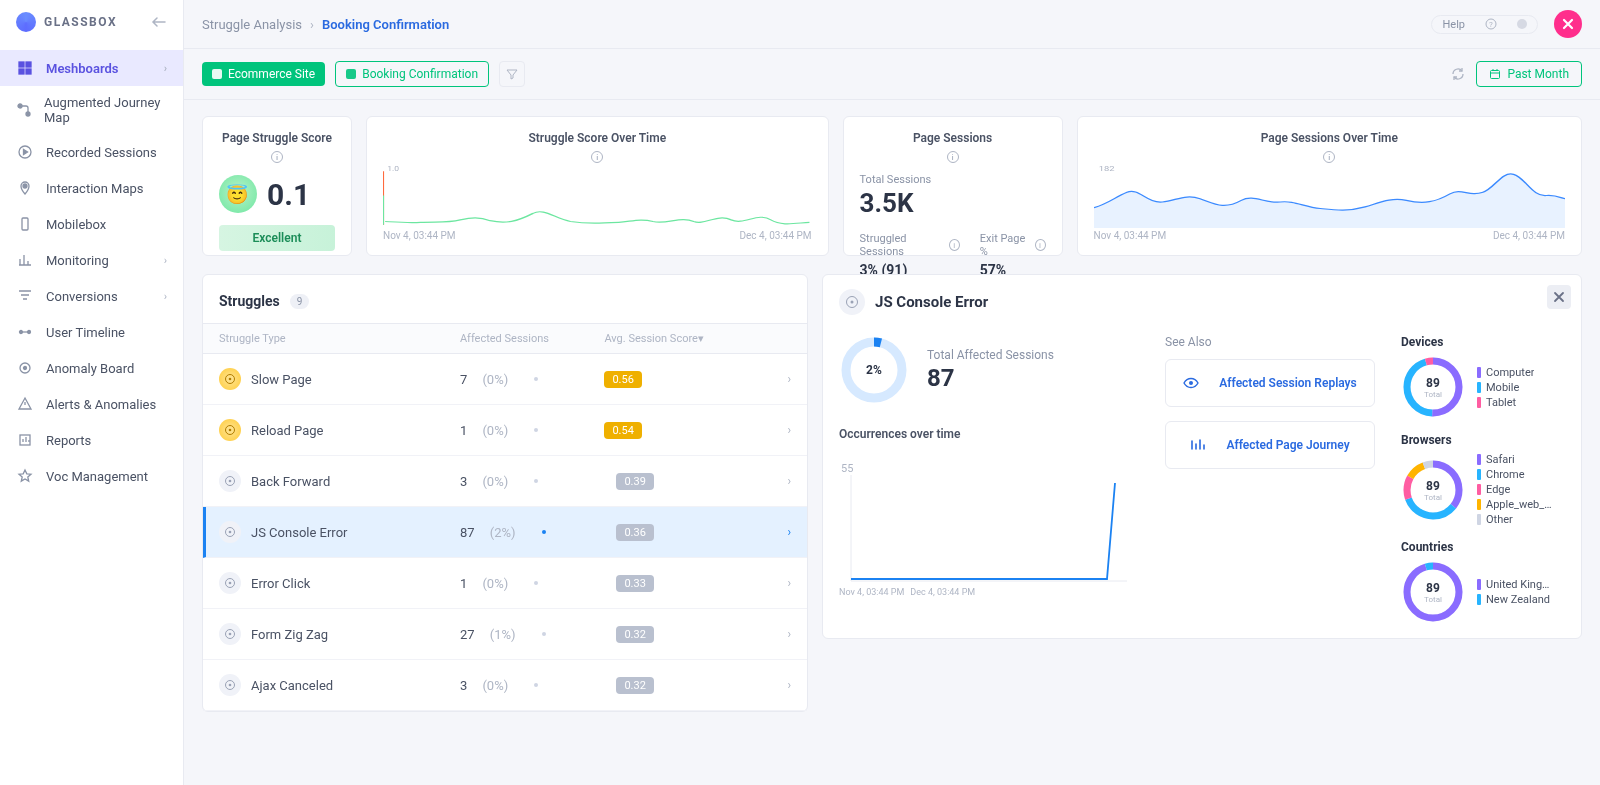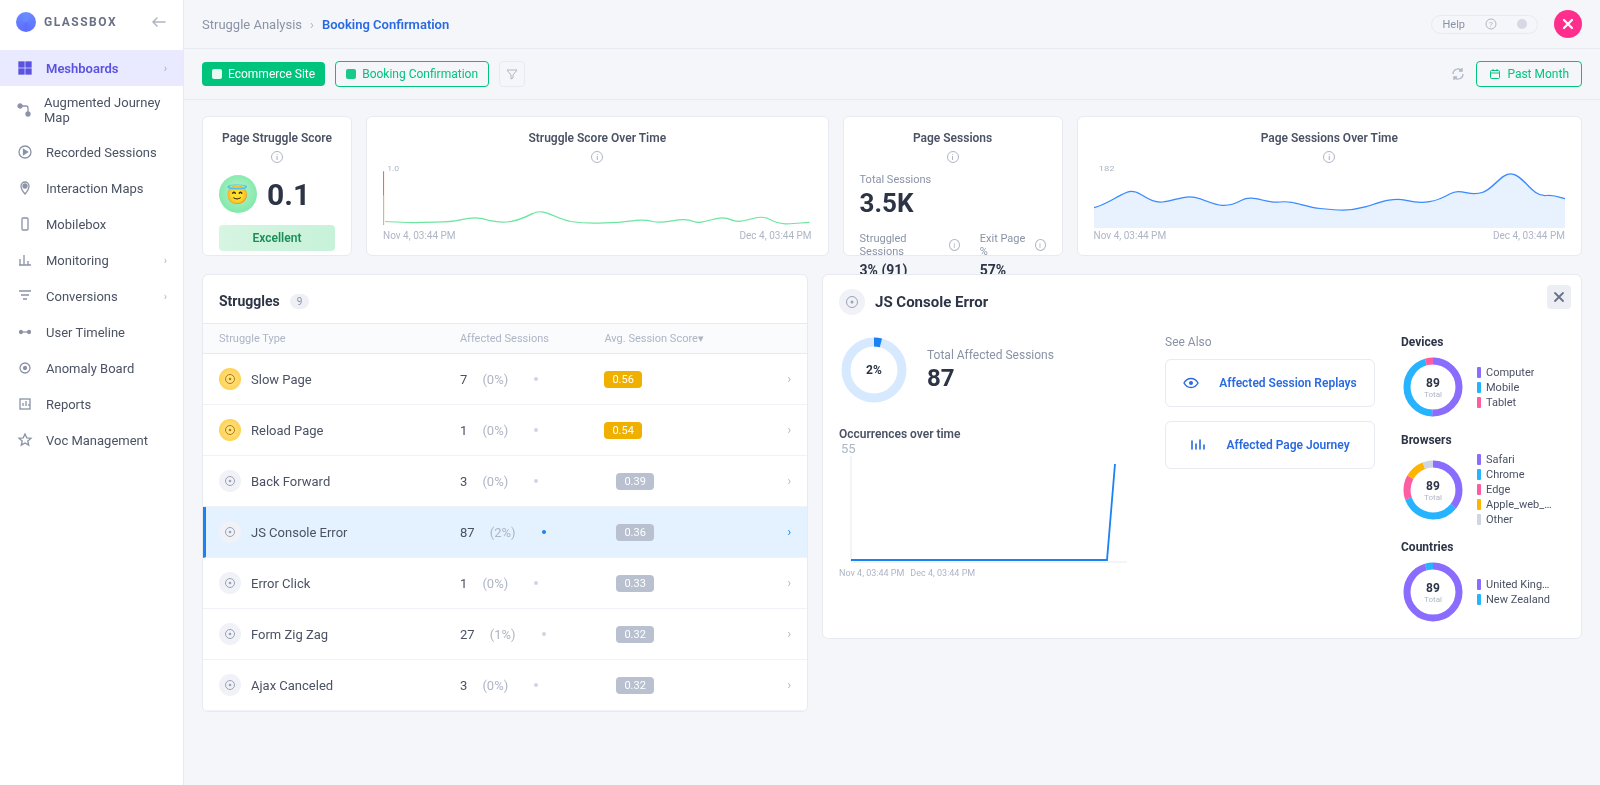--- a/index.html
+++ b/index.html
@@ -106,21 +106,21 @@
   .detail-close{position:absolute;top:10px;right:10px;width:24px;height:24px;border-radius:4px;background:#eceef4;display:flex;align-items:center;justify-content:center;color:#6a7187;font-size:13px;cursor:pointer;}
   .detail-header{display:flex;align-items:center;gap:10px;}
   .detail-ico{width:26px;height:26px;border-radius:50%;background:#f0f2f8;display:flex;align-items:center;justify-content:center;color:#9aa2b5;}
   .detail-title{font-size:15px;font-weight:700;color:#2c3446;}
   .detail-body{display:flex;gap:26px;margin-top:20px;}
   .detail-left{width:300px;}
   .affected-row{display:flex;align-items:center;gap:18px;}
   .affected-lbl{font-size:12px;color:var(--text-light);}
   .affected-val{font-size:24px;font-weight:700;color:#2c3446;margin-top:2px;}
   .mini-chart-title{font-size:12px;font-weight:600;margin-top:22px;}
-  .mini-tick{font-size:13px;color:var(--text-lighter);margin-top:0;margin-left:2px;}
+  .mini-tick{font-size:11px;color:var(--text-lighter);margin-top:21px;margin-left:2px;}
   .mini-labels{display:flex;gap:6px;font-size:9px;color:var(--text-lighter);margin-top:2px;}
   .see-also{width:210px;}
   .see-title{font-size:12px;color:var(--text-light);margin-bottom:10px;}
   .see-btn{border:1px solid var(--border);border-radius:6px;padding:16px 14px;display:flex;align-items:center;gap:20px;color:var(--blue);font-weight:600;font-size:12px;margin-bottom:14px;cursor:pointer;justify-content:center;}
   .donuts{flex:1;display:flex;flex-direction:column;gap:14px;}
   .donut-block .d-title{font-size:12px;font-weight:700;color:#2c3446;margin-bottom:6px;}
   .donut-row{display:flex;align-items:center;gap:12px;}
   .donut-center{font-size:12px;font-weight:700;fill:#2c3446;}
   .donut-sub{font-size:8px;fill:#aeb5c4;}
   .legend{display:flex;flex-direction:column;gap:2px;font-size:11px;color:var(--text);max-width:90px;}
@@ -225,20 +225,29 @@
             <svg width="16" height="16" viewBox="0 0 16 16" stroke="currentColor" stroke-width="1.3" fill="currentColor">
               <circle cx="8" cy="8" r="5" fill="none"></circle>
               <circle cx="8" cy="8" r="1.5"></circle>
             </svg>
           </span>
     <span>Anomaly Board</span>
     </div>
         <div class="nav-item">
           <span class="ico">
             <svg width="16" height="16" viewBox="0 0 16 16" stroke="currentColor" stroke-width="1.3" fill="currentColor">
+              <path d="M8 2l6 11H2z" fill="none"></path>
+              <path d="M8 6v3m0 2v0"></path>
+            </svg>
+          </span>
+    <span>Alerts &amp; Anomalies</span>
+    </div>
+        <div class="nav-item">
+          <span class="ico">
+            <svg width="16" height="16" viewBox="0 0 16 16" stroke="currentColor" stroke-width="1.3" fill="currentColor">
               <rect x="3" y="3" width="10" height="10" fill="none"></rect>
               <path d="M6 10V7m3 3V5m3 5V8" fill="none"></path>
             </svg>
           </span>
     <span>Reports</span>
     </div>
         <div class="nav-item">
           <span class="ico">
             <svg width="16" height="16" viewBox="0 0 16 16" stroke="currentColor" stroke-width="1.3" fill="currentColor">
               <path d="M8 2l1.8 3.8 4.2.4-3.2 2.8.9 4.1L8 11l-3.7 2.1.9-4.1L2 6.2l4.2-.4z" fill="none"></path>

